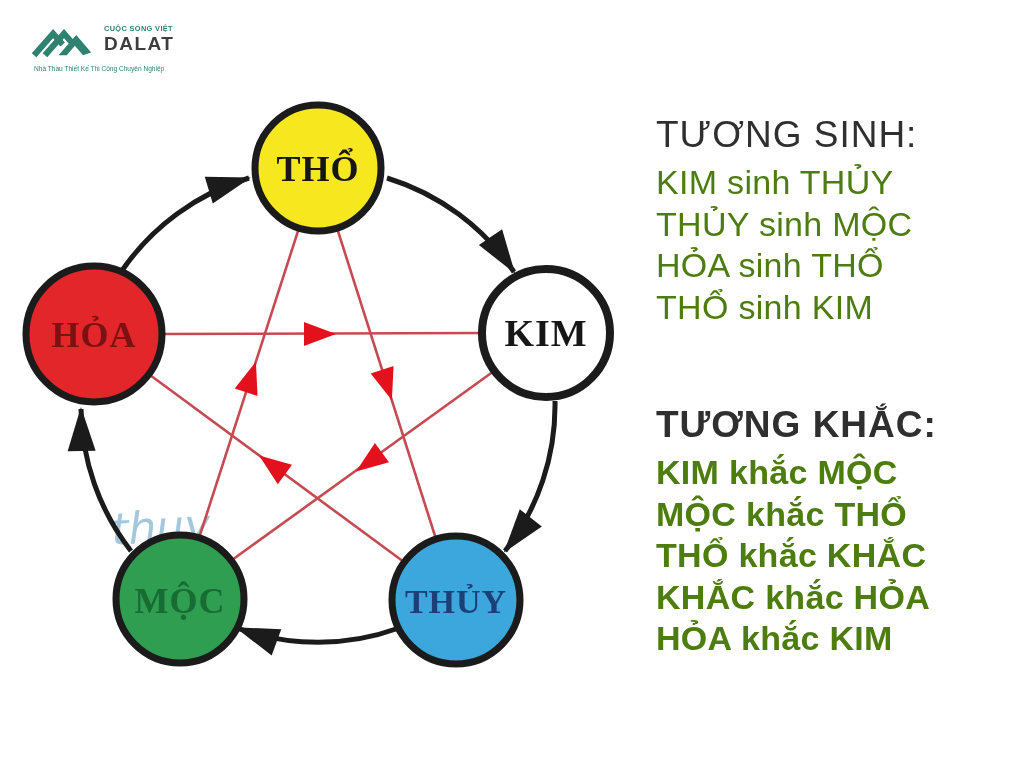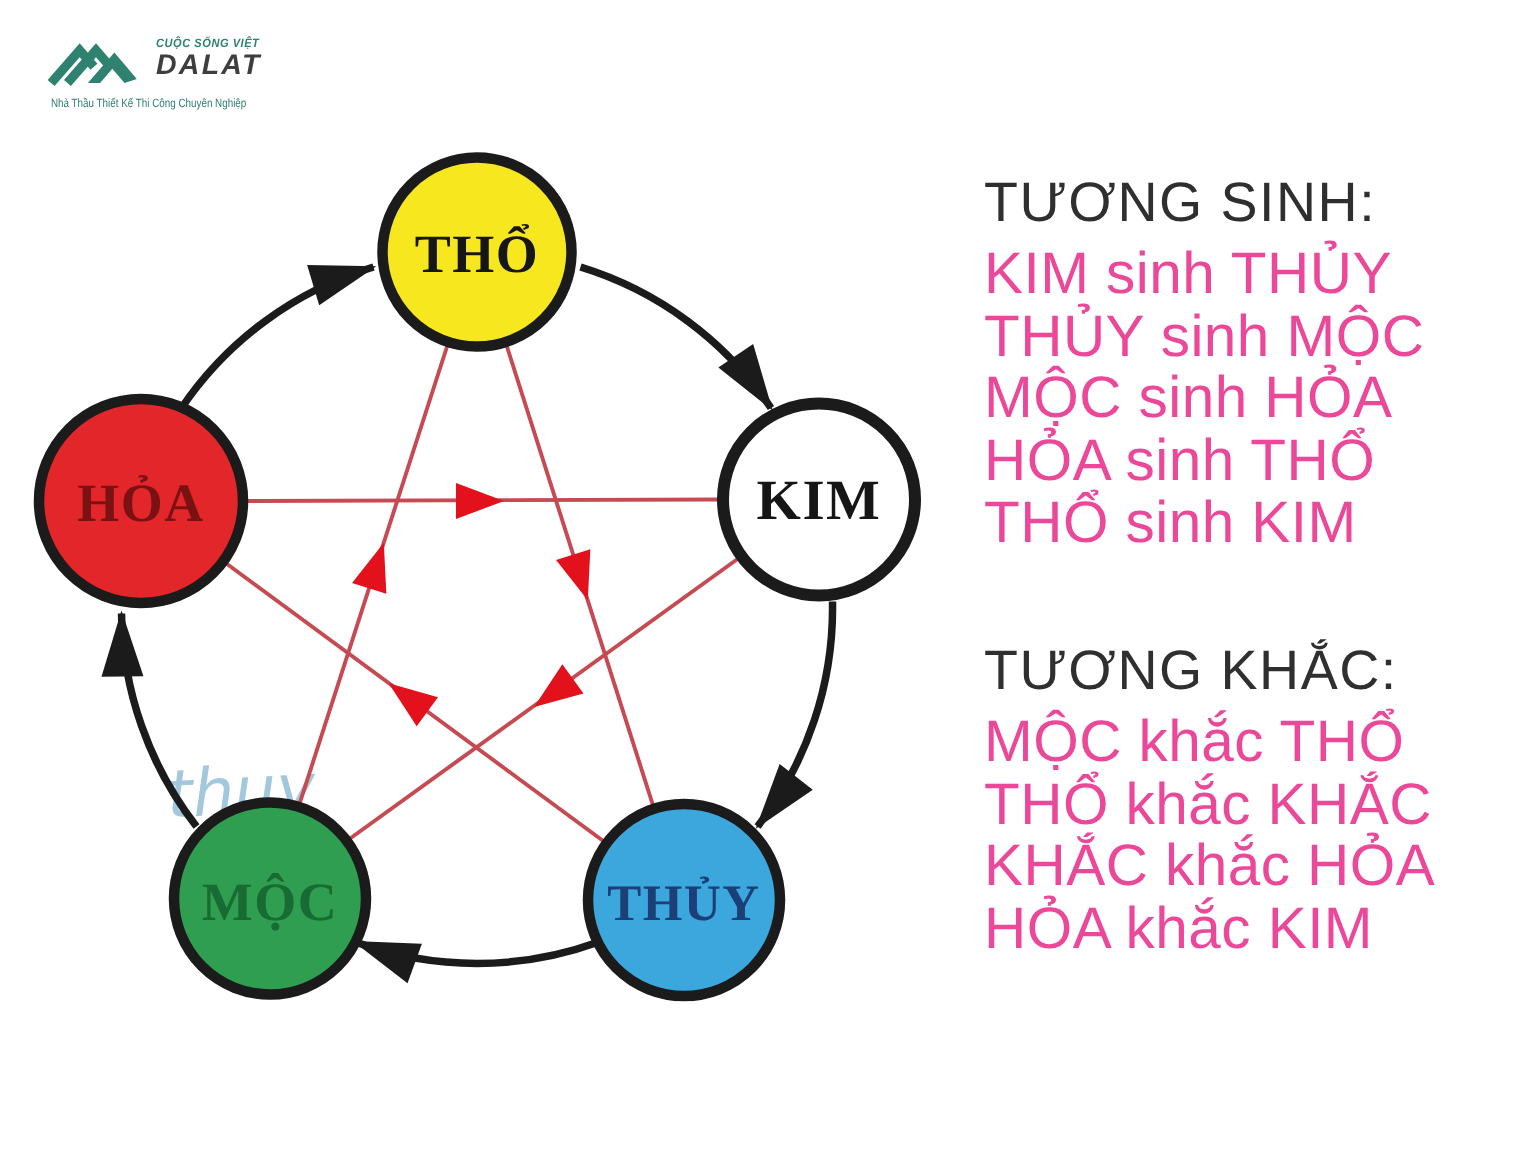--- a/index.html
+++ b/index.html
@@ -9,21 +9,21 @@
     width:1024px; height:768px;
     background:#ffffff;
     overflow:hidden;
     font-family:"Liberation Sans","DejaVu Sans",sans-serif;
   }
 
   
   .logo { position:absolute; left:30px; top:18px; width:200px; }
   .logo-row { display:flex; align-items:center; }
   .logo-mark { width:68px; height:42px; flex:0 0 auto; }
-  .logo-text { margin-left:6px; line-height:1;font-style:italic; }
+  .logo-text { margin-left:6px; line-height:1; }
   .logo-top {
     font-size:8px; font-weight:bold; color:#2f8170;
     letter-spacing:.4px; white-space:nowrap;
     transform:scaleX(.92); transform-origin:left center;
   }
   .logo-main {
     font-size:19px; font-weight:bold; color:#3e3e3e;
     letter-spacing:1.5px; margin-top:1px; white-space:nowrap;
   }
   .logo-tagline {
@@ -43,25 +43,25 @@
     font-style:italic; opacity:.5;
   }
 
   
   .panel { position:absolute; left:656px; width:368px; color:#323232; }
   .panel-title {
     font-size:37px; line-height:46px; letter-spacing:1px;
     color:#2f2f2f; white-space:nowrap;
   }
   .panel-item {
-    font-size:39px; line-height:41.5px; letter-spacing:.3px;
-    color:#ec4899; white-space:nowrap;
+    font-size:34px; line-height:41.5px; letter-spacing:.3px;
+    color:#4d7c0f; white-space:nowrap;
   }
   .panel-sinh { top:112px; }
-  .panel-khac { top:424px; }
+  .panel-khac { top:402px;font-weight:bold; }
   .panel-title { margin-bottom:4px; }
 </style>
 </head>
 <body>
 
 <div class="logo">
   <div class="logo-row">
     <svg class="logo-mark" viewBox="0 0 100 60">
       <path d="M6,54 L34,22 L48,38" stroke="#2f8170" stroke-width="9" fill="none"></path>
       <path d="M22,54 L50,22 L64,38" stroke="#2f8170" stroke-width="9" fill="none"></path>
@@ -130,24 +130,24 @@
   <g>
     <circle cx="456" cy="600" r="64" stroke="#1b1b1b" stroke-width="7" fill="#3ba7dc"></circle>
     <text class="circle-label" x="456" y="613" font-size="34" text-anchor="middle" fill="#1c3f77">THỦY</text>
   </g>
 </svg>
 
 <div class="panel panel-sinh">
   <div class="panel-title">TƯƠNG SINH:</div>
   <div class="panel-item">KIM sinh THỦY</div>
   <div class="panel-item">THỦY sinh MỘC</div>
-  <div class="panel-item">MỘC sinh HỎA</div>
   <div class="panel-item">HỎA sinh THỔ</div>
   <div class="panel-item">THỔ sinh KIM</div>
 </div>
 
 <div class="panel panel-khac">
   <div class="panel-title">TƯƠNG KHẮC:</div>
+  <div class="panel-item">KIM khắc MỘC</div>
   <div class="panel-item">MỘC khắc THỔ</div>
   <div class="panel-item">THỔ khắc KHẮC</div>
   <div class="panel-item">KHẮC khắc HỎA</div>
   <div class="panel-item">HỎA khắc KIM</div>
 </div>
 
 </body></html>

